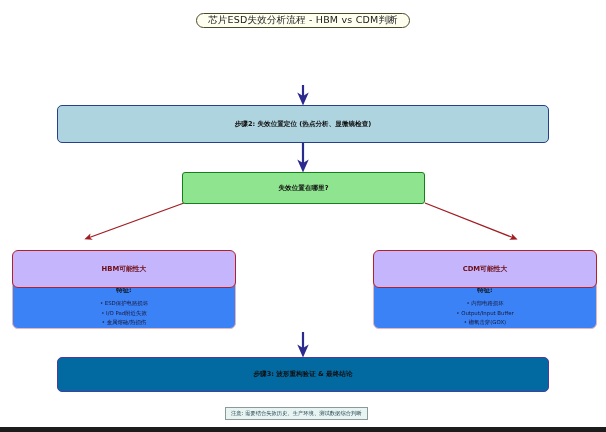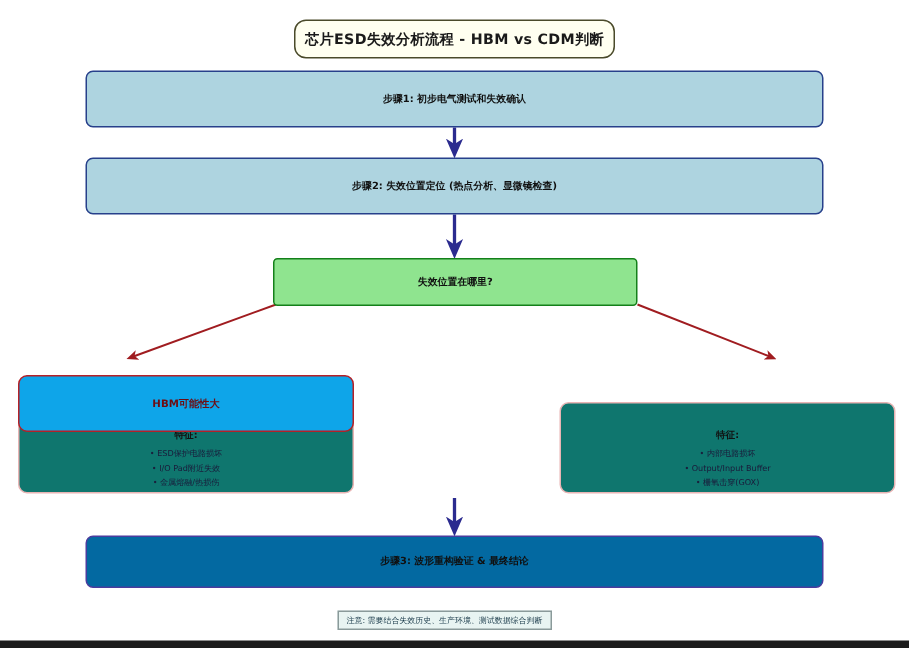--- a/index.html
+++ b/index.html
@@ -23,30 +23,30 @@
     height: 432px;
     background: #ffffff;
   }
 
   
   .title-box {
     position: absolute;
     left: 196px;
     top: 13px;
     width: 214px;
-    height: 26px;
+    height: 15px;
     box-sizing: border-box;
     background: #fffff0;
     border: 1.3px solid #4a4a2a;
     border-radius: 8px;
     display: flex;
     align-items: center;
     justify-content: center;
     font-size: 9.5px;
-    font-weight: bold;
+    font-weight: normal;
     color: #1a1a1a;
     letter-spacing: 0.2px;
     white-space: nowrap;
   }
 
   
   .flow-box {
     position: absolute;
     box-sizing: border-box;
     display: flex;
@@ -78,38 +78,38 @@
     border: 1.3px solid #14801a;
     border-radius: 3px;
     font-size: 6.6px;
     font-weight: bold;
     color: #101010;
   }
 
   .branch-head {
     width: 224px;
     height: 38px;
-    background: #0ea5e9;
+    background: #c4b5fd;
     border: 1.1px solid #b52027;
     border-radius: 6px;
     font-size: 6.8px;
     font-weight: bold;
     color: #6e0d12;
     top: 250px;
   }
   #hbm-head { left: 12px; }
   #cdm-head { left: 373px; }
 
   .branch-body {
     position: absolute;
     box-sizing: border-box;
     width: 224px;
     height: 61px;
     top: 268px;
-    background: #0f766e;
+    background: #3b82f6;
     border: 1px solid #e8b4b4;
     border-radius: 6px;
     padding-top: 17px;
     z-index: 1;
   }
   #hbm-body { left: 12px; }
   #cdm-body { left: 373px; }
 
   .branch-title {
     text-align: center;
@@ -200,21 +200,20 @@
 
     <line x1="303" y1="143" x2="303" y2="166" stroke="#2b2b8f" stroke-width="2.2" marker-end="url(#navyhead)"></line>
 
     <line x1="184" y1="203" x2="88" y2="238" stroke="#a01c20" stroke-width="1.3" marker-end="url(#redhead)"></line>
 
     <line x1="425" y1="203" x2="514" y2="238" stroke="#a01c20" stroke-width="1.3" marker-end="url(#redhead)"></line>
 
     <line x1="303" y1="332" x2="303" y2="351" stroke="#2b2b8f" stroke-width="2.2" marker-end="url(#navyhead)"></line>
   </svg>
 
-  <div id="step1" class="flow-box step-box">步骤1: 初步电气测试和失效确认</div>
 
   <div id="step2" class="flow-box step-box">步骤2: 失效位置定位 (热点分析、显微镜检查)</div>
 
   <div class="flow-box decision-box">失效位置在哪里?</div>
 
   <div id="hbm-body" class="branch-body">
     <div class="branch-title">特征:</div>
     <ul class="branch-list">
       <li>ESD保护电路损坏</li>
       <li>I/O Pad附近失效</li>
@@ -226,20 +225,21 @@
     <div class="branch-title">特征:</div>
     <ul class="branch-list">
       <li>内部电路损坏</li>
       <li>Output/Input Buffer</li>
       <li>栅氧击穿(GOX)</li>
     </ul>
   </div>
 
   <div id="hbm-head" class="flow-box branch-head" style="z-index:2">HBM可能性大</div>
 
+  <div id="cdm-head" class="flow-box branch-head" style="z-index:2">CDM可能性大</div>
 
   <div class="flow-box final-box">步骤3: 波形重构验证 &amp; 最终结论</div>
 
   <div class="note-box">注意: 需要结合失效历史、生产环境、测试数据综合判断</div>
 
   <div class="bottom-band"></div>
 
 </div>
 
 </body></html>

